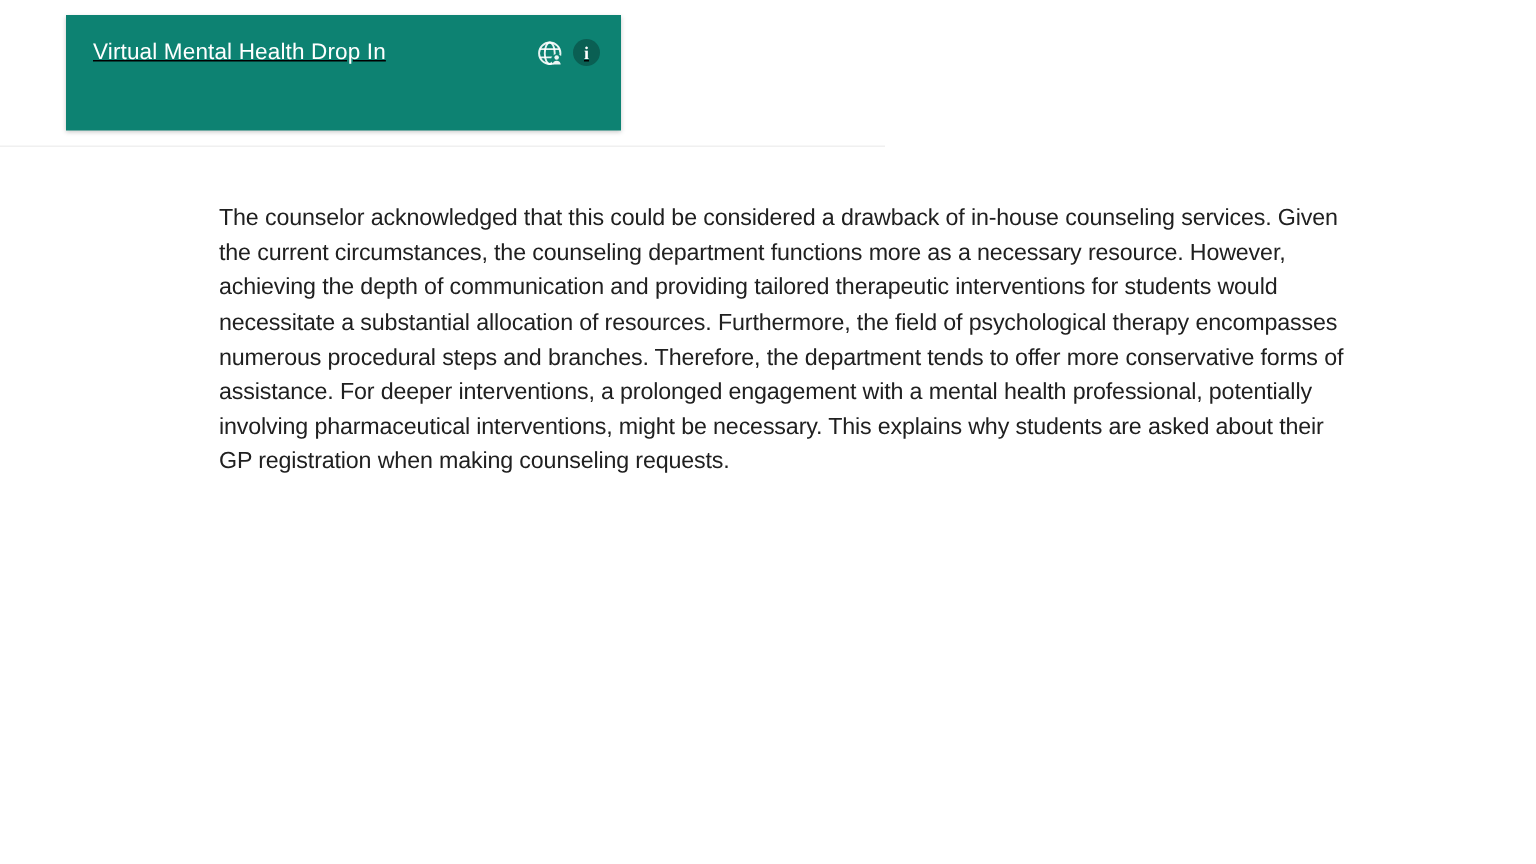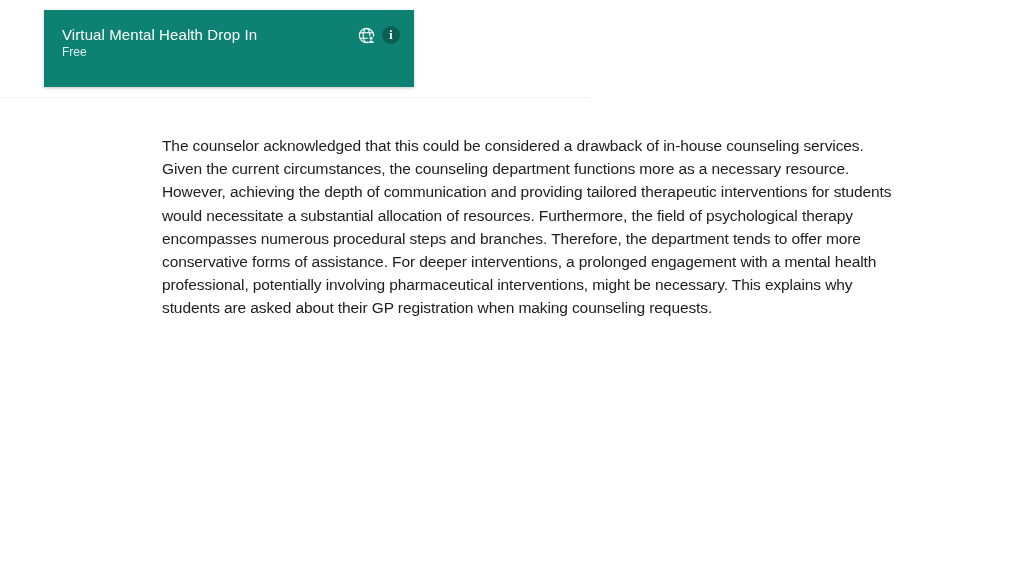--- a/index.html
+++ b/index.html
@@ -23,20 +23,21 @@
     top: 10px;
     width: 370px;
     height: 77px;
     background: #0D8272;
     box-shadow: 0 1px 3px rgba(0,0,0,0.22);
     box-sizing: border-box;
     padding: 15px 14px 10px 18px;
     display: flex;
     justify-content: space-between;
     cursor: pointer;
+    text-decoration: underline;
   }
   .card-title {
     color: #ffffff;
     font-size: 15px;
     line-height: 19px;
     letter-spacing: 0.1px;
     white-space: nowrap;
   }
   .card-sub {
     color: rgba(255,255,255,0.87);
@@ -88,31 +89,30 @@
     top: 134px;
     width: 756px;
     color: #202020;
     font-size: 15.5px;
     line-height: 23.2px;
     letter-spacing: -0.1px;
   }
   .content p {
     margin: 0 0 23px 0;
   }
-  .content p:last-child { margin-bottom: 0; margin-left: 16px; }
+  .content p:last-child { margin-bottom: 0; }
 </style>
 </head>
 <body>
 
 <div class="page">
 
   <div class="service-card">
     <div>
       <div class="card-title">Virtual Mental Health Drop In</div>
-      <div class="card-sub free">Free</div>
     </div>
     <div class="card-icons">
       <span class="globe-icon">
         <svg width="19" height="19" viewBox="0 0 24 24" fill="none" stroke="rgba(255,255,255,0.9)" stroke-width="1.6">
           <circle cx="12" cy="12" r="9"></circle>
           <ellipse cx="12" cy="12" rx="4.2" ry="9"></ellipse>
           <path d="M3.6 8.5 H20.4"></path>
           <path d="M3.6 15.5 H20.4"></path>
           <g stroke="none" fill="#0D8272">
             <circle cx="17.8" cy="17.2" r="4.6"></circle>

